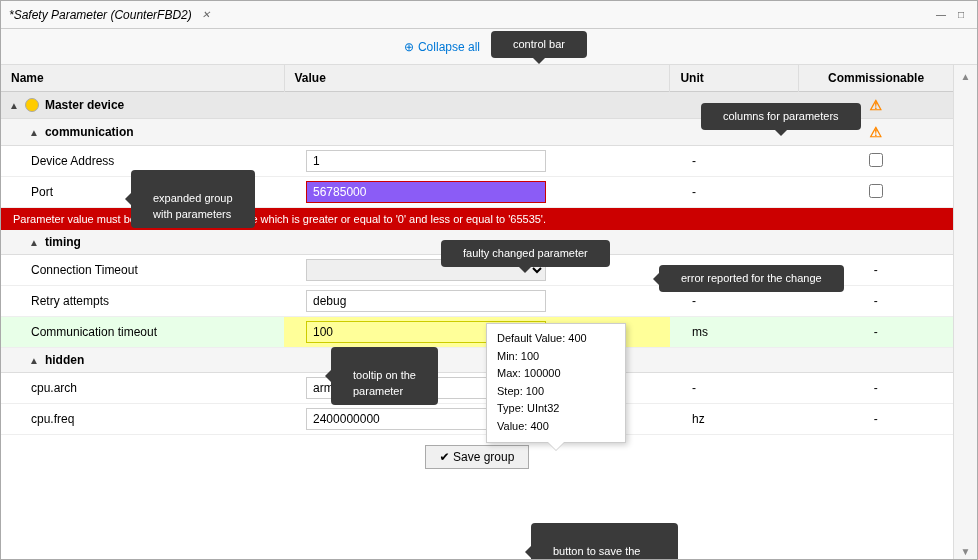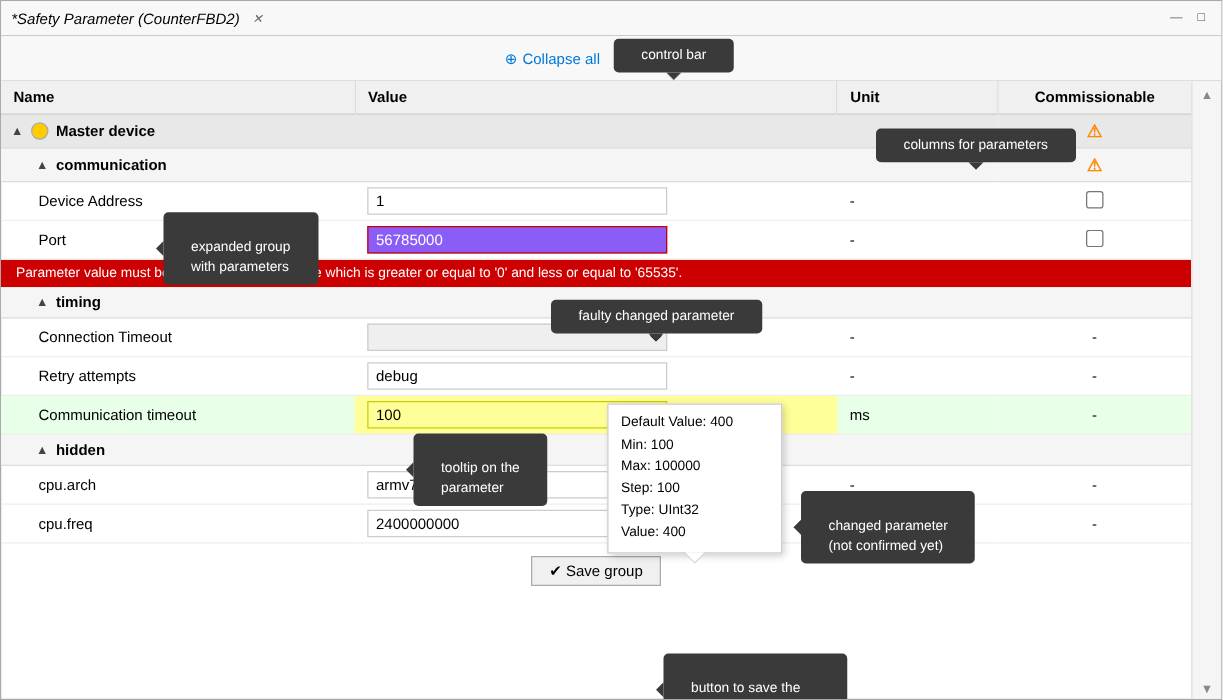--- a/index.html
+++ b/index.html
@@ -125,21 +125,21 @@
       gap: 6px;
     }
     .triangle {
       display: inline-block;
       font-size: 10px;
       color: #444;
     }
 
     
     .param-row td {
-      padding: 4px 10px;
+      padding: 4px 22px;
       border-bottom: 1px solid #eee;
       vertical-align: middle;
     }
     .param-row td:first-child {
       padding-left: 30px;
     }
 
     
     .value-input {
       border: 1px solid #ccc;
@@ -580,39 +580,38 @@
       <div class="callout callout-expanded-group" style="white-space:pre-line;">
         <span>expanded group
 with parameters</span>
       </div>
 
 
       <div class="callout callout-faulty">
         <span>faulty changed parameter</span>
       </div>
 
+      <div class="callout callout-error-reported">
+        <span>error reported for the change</span>
+      </div>
 
       <div class="param-tooltip-popup">
         <div>Default Value: 400</div>
         <div>Min: 100</div>
         <div>Max: 100000</div>
         <div>Step: 100</div>
         <div>Type: UInt32</div>
         <div>Value: 400</div>
       </div>
 
       <div class="callout callout-tooltip-param" style="white-space:pre-line;margin-top:32px;">
         <span>tooltip on the
 parameter</span>
       </div>
 
-      <div class="callout callout-changed-param" style="white-space:pre-line; top: 328px;">
-        <span>changed parameter
-(not confirmed yet)</span>
-      </div>
 
       <div class="callout callout-save-btn" style="white-space:pre-line; top: 458px; left: 530px;">
         <span>button to save the
 changes in the group</span>
       </div>
 
     </div>
 
     <div class="right-sidebar">
       <span class="sidebar-arrow">▲</span>

